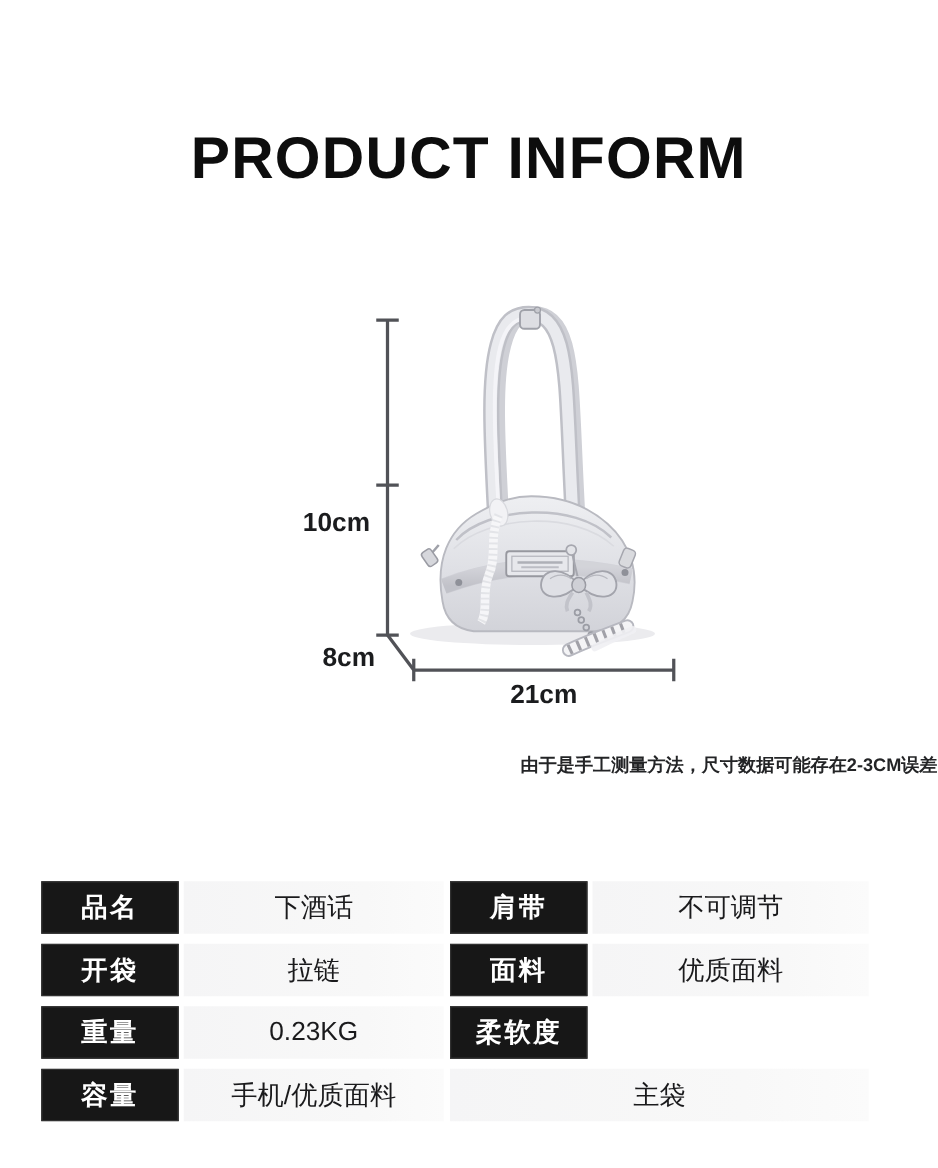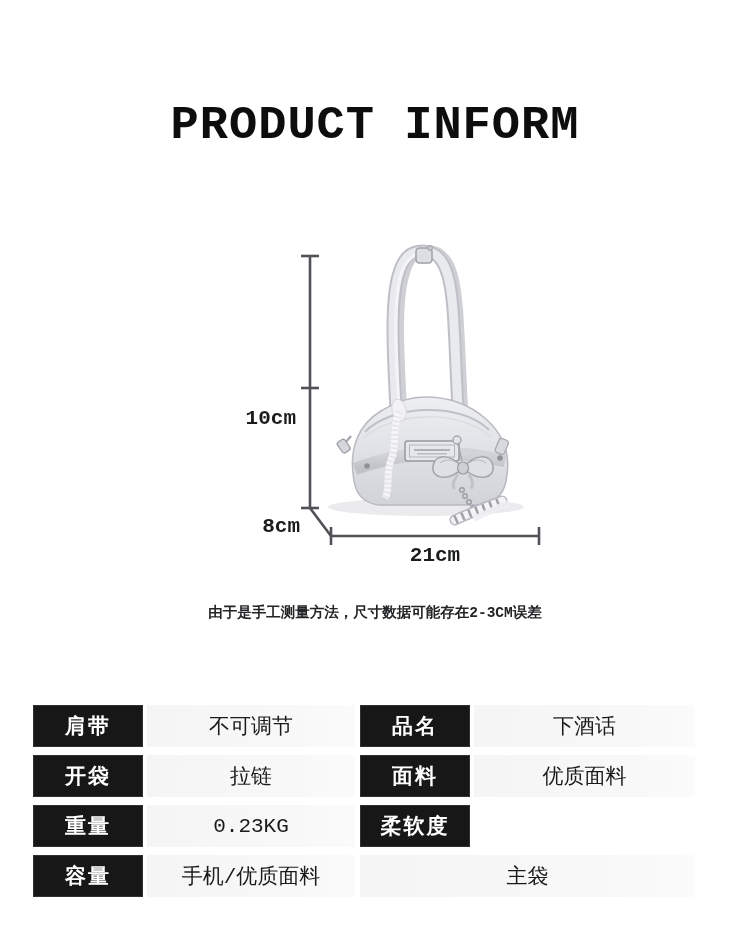--- a/index.html
+++ b/index.html
@@ -1,19 +1,19 @@
 <!DOCTYPE html>
 <html><head>
 <meta charset="utf-8">
 <style>
   html,body{margin:0;padding:0;background:#ffffff;}
   .canvas{
     position:relative;width:750px;height:934px;background:#ffffff;
     margin:0 auto;overflow:hidden;
-    font-family:Liberation Mono, monospace;
+    font-family:Liberation Sans, sans-serif;
   }
   
   .title{
     position:absolute;top:100px;left:0;width:100%;
     text-align:center;font-size:47px;font-weight:700;
     letter-spacing:1px;color:#0d0d0d;line-height:1.1;
   }
   
   .figure{position:absolute;top:240px;left:0;width:750px;height:345px;margin-left:48px;}
   .figure svg{position:absolute;top:0;left:0;}
@@ -22,21 +22,21 @@
     line-height:22px;white-space:nowrap;
   }
   .dim-height{top:168px;right:502px;}
   .dim-depth{top:276px;right:498px;}
   .dim-width{top:305px;left:387px;transform:translateX(-50%);}
   
   .disclaimer{
     position:absolute;top:603px;left:0;width:100%;
     text-align:center;color:#232426;font-weight:700;
   }
-  .disclaimer p{margin:0;font-size:14.5px;line-height:21px;}
+  .disclaimer p{margin:0;font-size:14.5px;line-height:21px;text-align:right;}
   
   .spec-table{
     position:absolute;left:33px;top:705px;width:662px;
     display:grid;grid-template-columns:322px 335px;gap:8px 5px;
   }
   .spec-row{display:flex;gap:4px;height:42px;}
   .spec-label{
     flex:0 0 110px;background:#171717;color:#ffffff;
     display:flex;align-items:center;justify-content:center;
     font-size:21px;font-weight:700;letter-spacing:2px;
@@ -163,28 +163,28 @@
     <span class="dim dim-depth">8cm</span>
     <span class="dim dim-width">21cm</span>
   </div>
 
   <div class="disclaimer">
     <p>由于是手工测量方法，尺寸数据可能存在2-3CM误差</p>
   </div>
 
   <div class="spec-table">
     <div class="spec-row">
+      <div class="spec-label">品名</div>
+      <div class="spec-value">下酒话</div>
+    </div>
+    <div class="spec-row">
       <div class="spec-label">肩带</div>
       <div class="spec-value">不可调节</div>
     </div>
     <div class="spec-row">
-      <div class="spec-label">品名</div>
-      <div class="spec-value">下酒话</div>
-    </div>
-    <div class="spec-row">
       <div class="spec-label">开袋</div>
       <div class="spec-value">拉链</div>
     </div>
     <div class="spec-row">
       <div class="spec-label">面料</div>
       <div class="spec-value">优质面料</div>
     </div>
     <div class="spec-row">
       <div class="spec-label">重量</div>
       <div class="spec-value">0.23KG</div>

